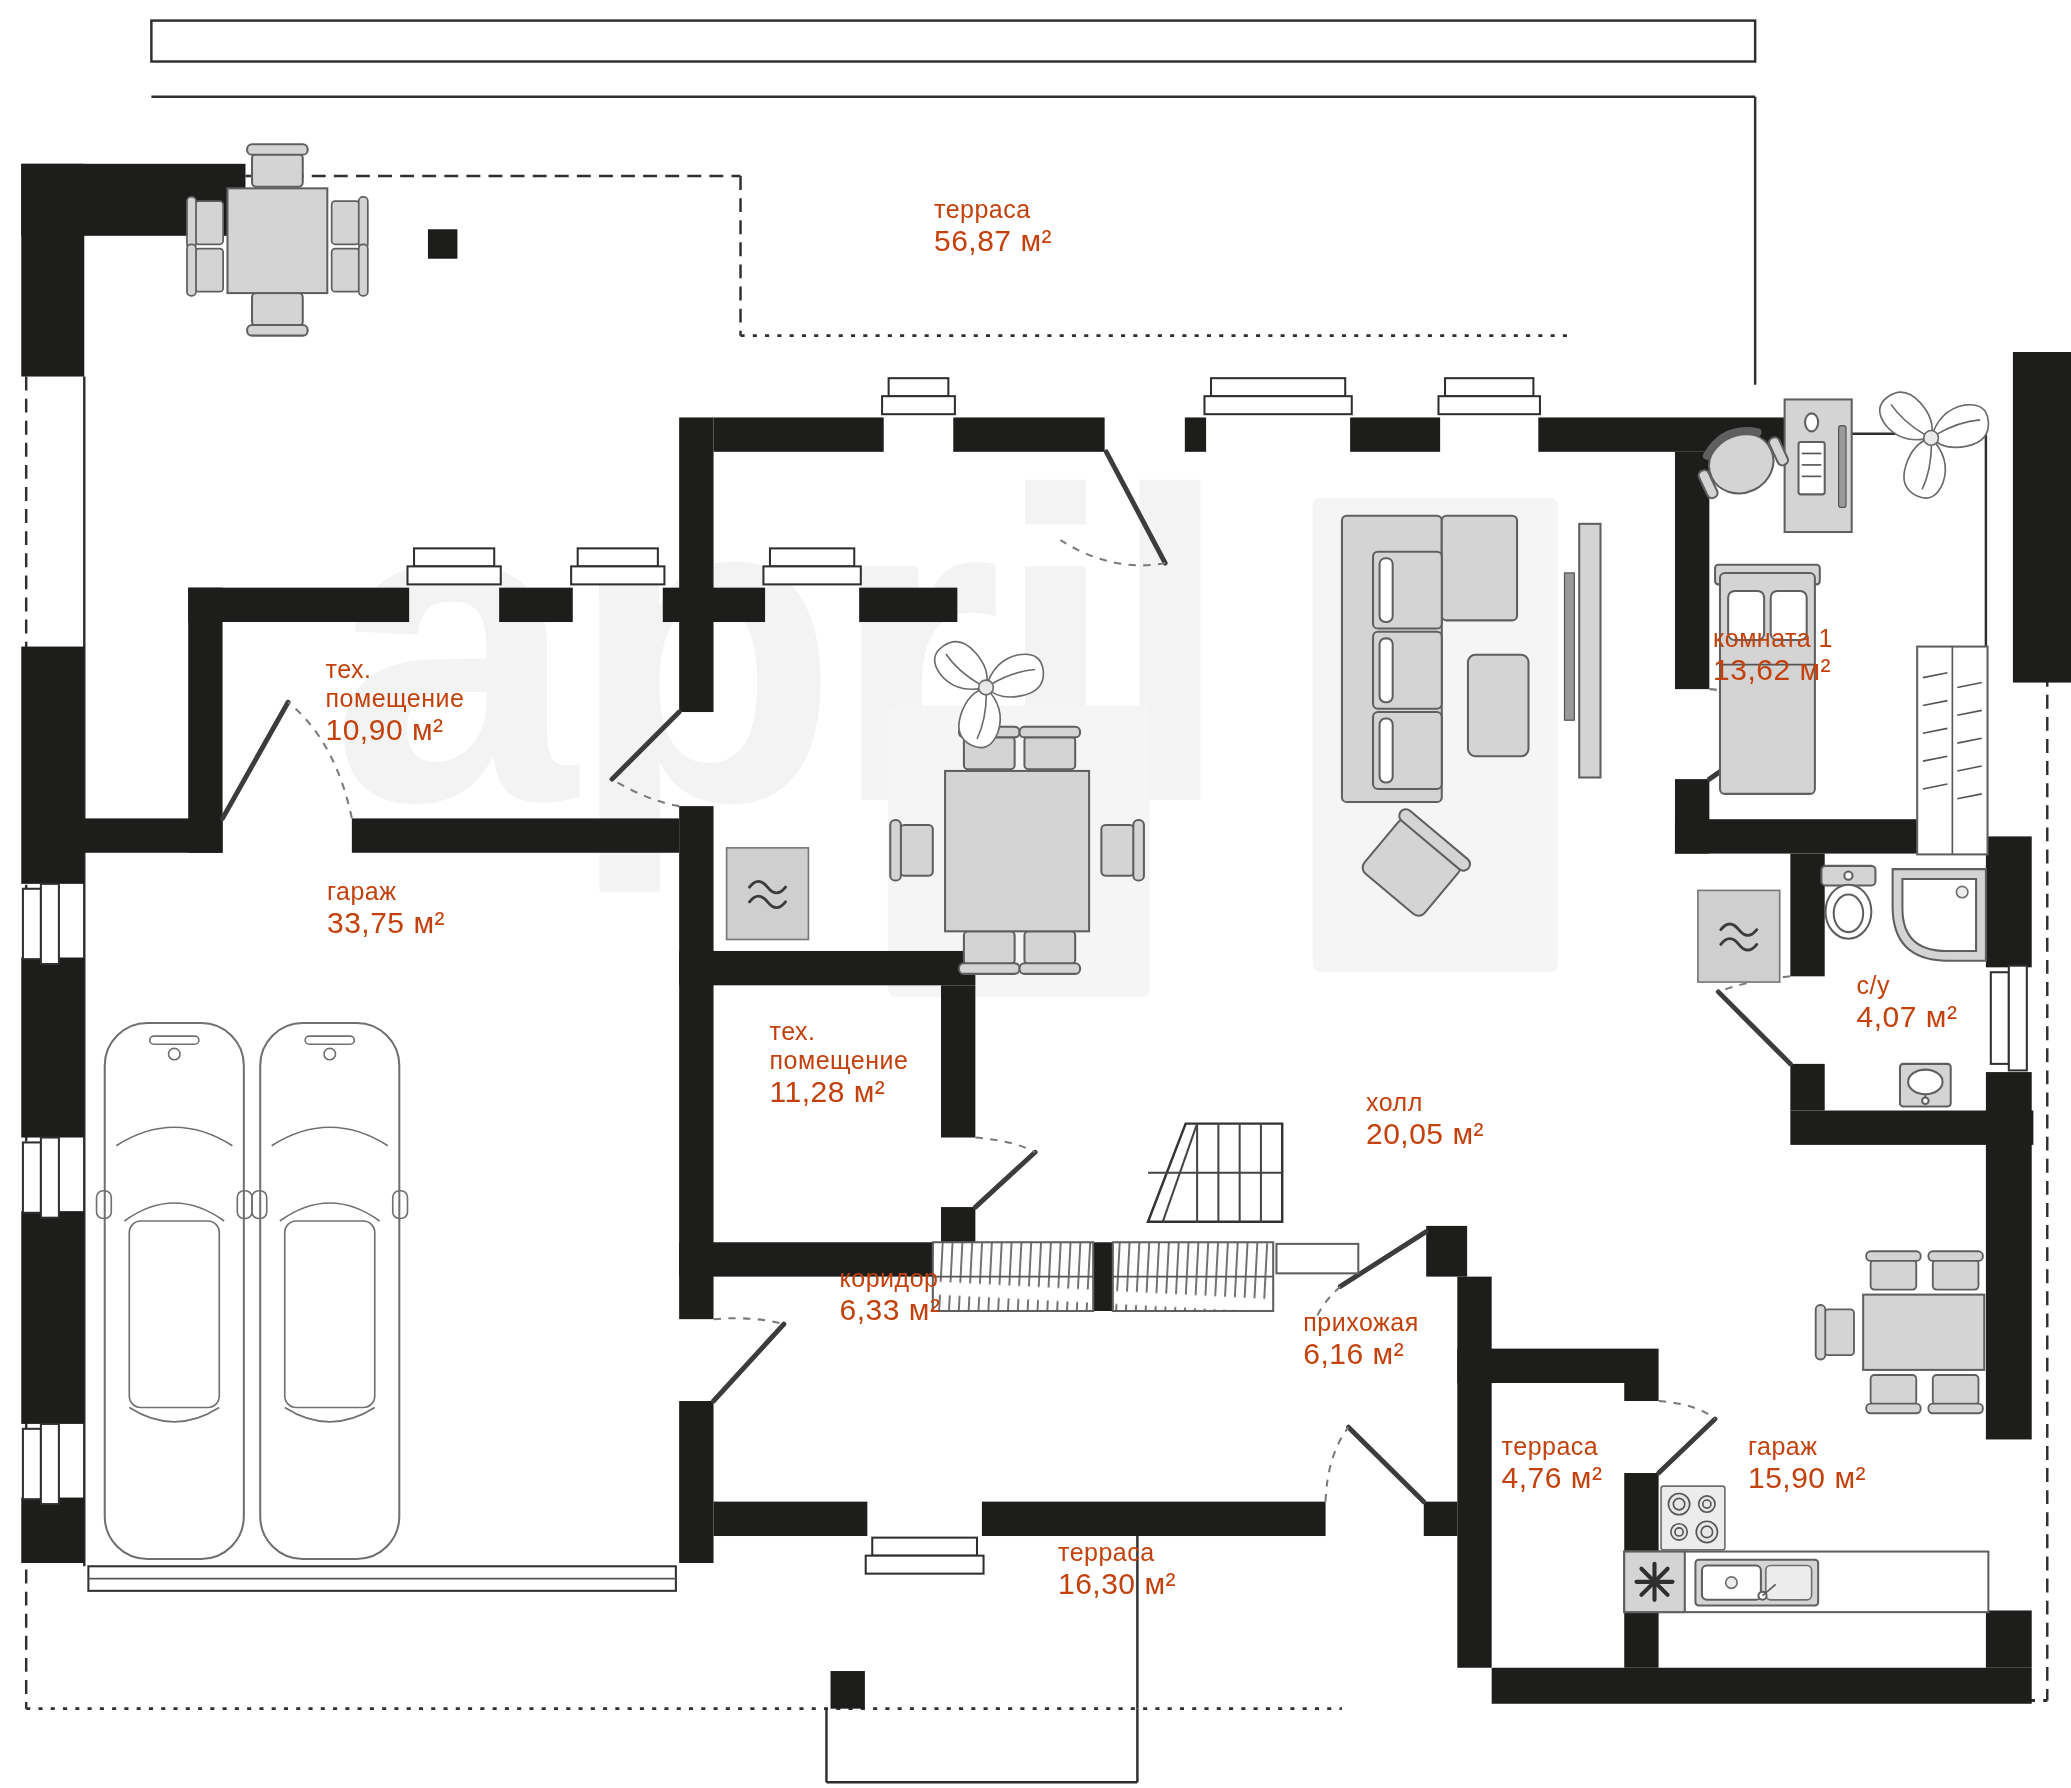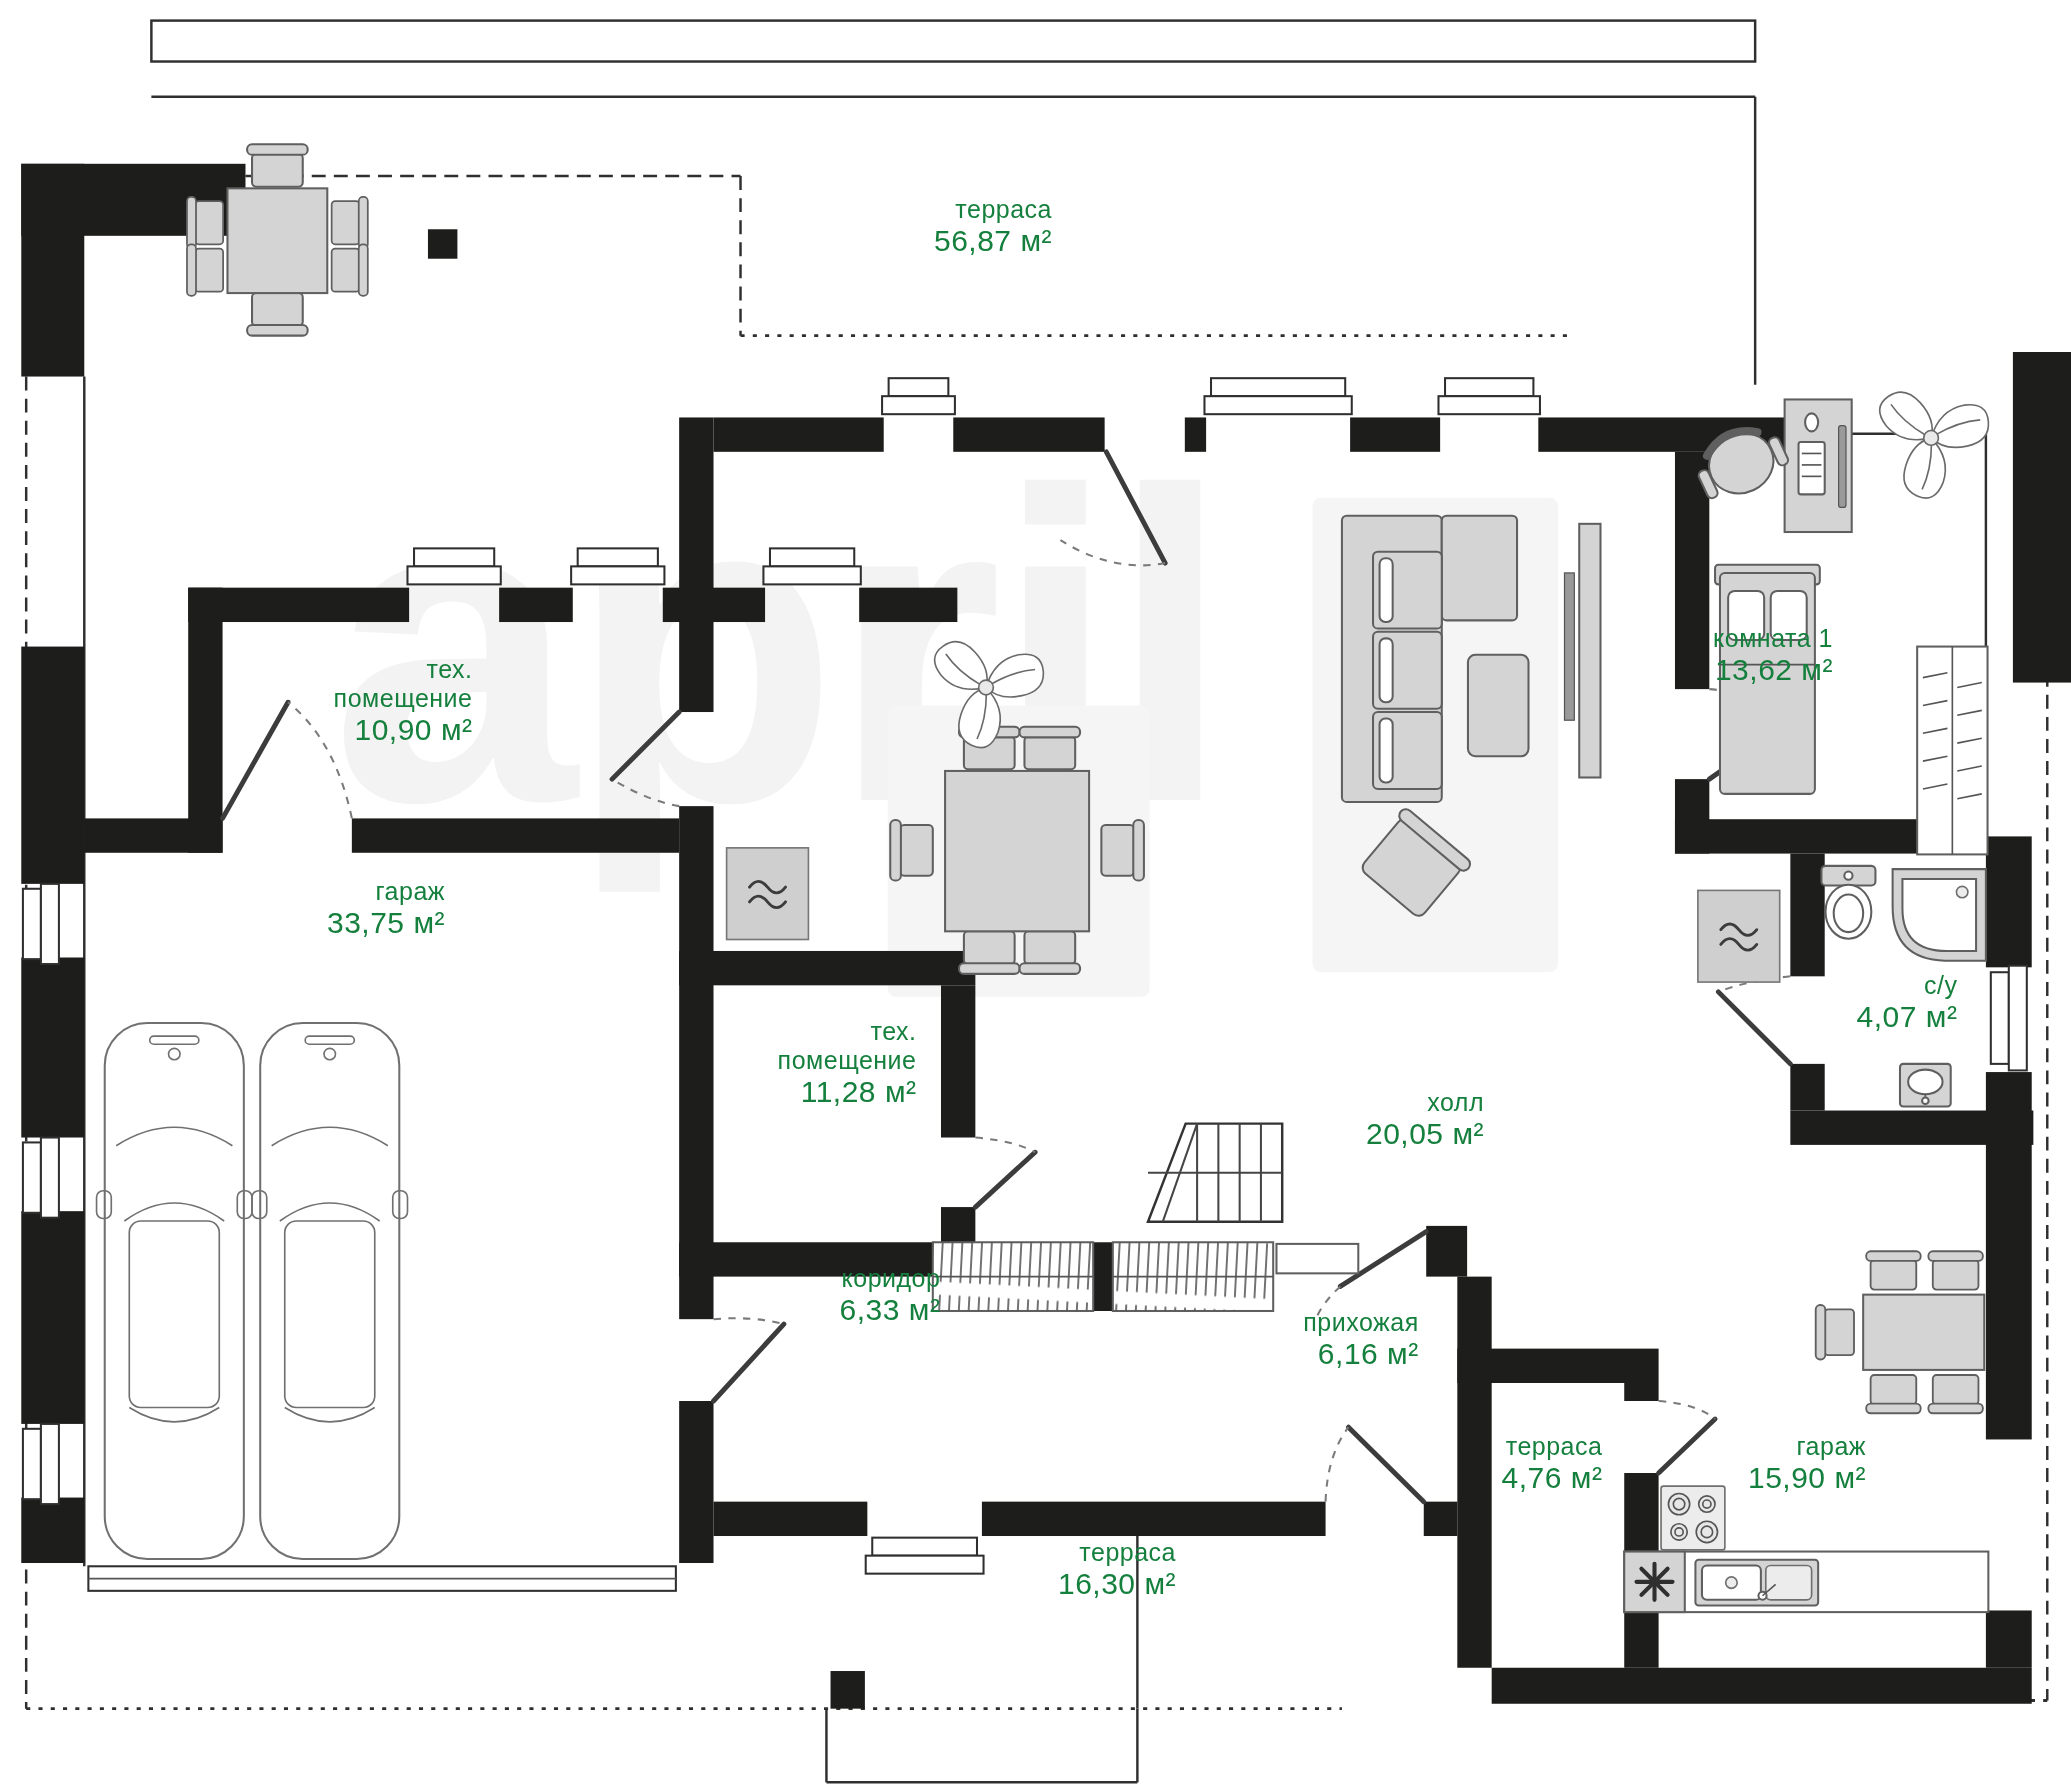--- a/index.html
+++ b/index.html
@@ -1,22 +1,22 @@
 <!DOCTYPE html>
 <html style="font-size:13px"><head>
 <meta charset="utf-8">
 <style>
   html,body{margin:0;padding:0;background:#ffffff}
   .plan{position:relative;width:2071px;height:1789px;background:#fff;
         font-family:"Liberation Sans",sans-serif;overflow:hidden}
   .watermark{position:absolute;left:331px;top:426px;font-size:442px;line-height:1;
              color:#f3f3f3;letter-spacing:-8.2px;font-weight:700;user-select:none;z-index:1}
   svg.plan-svg{position:absolute;left:0;top:0;z-index:2}
-  .room-label{position:absolute;transform:translateX(-50%);text-align:right;
-              color:#15803d;z-index:3}
+  .room-label{position:absolute;transform:translateX(-50%);text-align:left;
+              color:#c2410c;z-index:3}
   .room-name{font-size:25px;line-height:1.16;letter-spacing:0.5px}
   .room-name.narrow{width:147px}
   .room-area{font-size:30px;margin-top:0;letter-spacing:0.5px}
   
   .wall{fill:#1d1d1b;stroke:none}
   .thin{fill:none;stroke:#2f2f2f;stroke-width:3}
   .thin2{fill:none;stroke:#454545;stroke-width:2.5}
   .dash{fill:none;stroke:#2f2f2f;stroke-width:3;stroke-dasharray:17 10}
   .dot{fill:none;stroke:#2f2f2f;stroke-width:3.5;stroke-dasharray:5 10}
   .win{fill:#fff;stroke:#2f2f2f;stroke-width:2.5}

